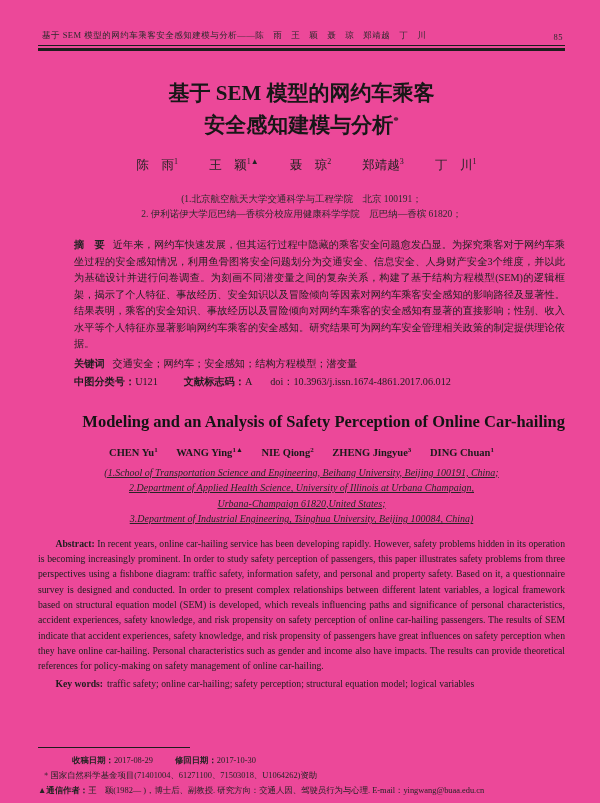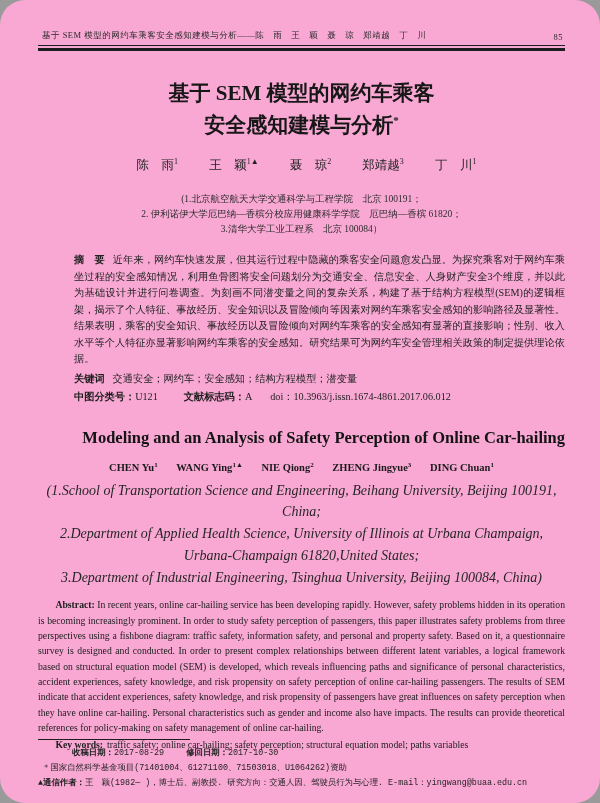--- a/index.html
+++ b/index.html
@@ -1,26 +1,25 @@
 <!DOCTYPE html>
 <html><head>
 <meta charset="utf-8">
 <style>
   html,body{margin:0;padding:0;background:#9a9a9a;}
   .page{
     position:relative;
     width:600px;height:803px;
     margin:0 auto;
-    background:#f9a8d4;
+    background:#ec4899;
     color:#1d1d1d;
     overflow:hidden;
     font-family:"Liberation Serif","DejaVu Serif",serif;
     box-sizing:border-box;
     padding:30px 35px 0 38px;
-    border-radius:25px;
   }
   
   .running-head{
     display:flex;justify-content:space-between;align-items:flex-end;
     font-size:8.5px;letter-spacing:.5px;color:#2a2a2a;
     padding:0 2px 3px 4px;
   }
   .rule{background:#1d1d1d;}
   .rule.thin{height:1px;margin:0 0 2px 0;}
   .rule.thick{height:2.5px;}
@@ -56,32 +55,32 @@
   .class-line .gap2{display:inline-block;width:18px;}
   
   .title-en{
     margin:20px 0 0 0;text-align:right;
     font-size:16.5px;font-weight:bold;line-height:1.5;color:#141414;
   }
   .authors-en{margin-top:10px;text-align:center;font-size:10.5px;font-weight:bold;color:#1a1a1a;}
   .authors-en .au{margin:0 8px;white-space:nowrap;}
   .authors-en sup{font-size:7px;}
   .affils-en{
-    margin-top:7px;text-align:center;font-size:14px;font-style:italic;
-    line-height:1.55;color:#262626;
+    margin-top:7px;text-align:center;font-size:10px;font-style:italic;
+    line-height:1.55;color:#262626;text-decoration:underline;
   }
   .abstract-en{
     margin:9px 0 0 0;font-size:9.7px;line-height:1.58;text-align:justify;color:#202020;
     text-indent:1.8em;
   }
   .abstract-en b{font-weight:bold;font-style:normal;}
   .keywords-en{margin:2px 0 0 0;font-size:9.7px;line-height:1.55;text-indent:1.8em;}
   .keywords-en b{font-weight:bold;margin-right:4px;}
   
-  .footnotes{position:absolute;left:38px;right:35px;bottom:12px;font-family:Liberation Mono, monospace;}
+  .footnotes{position:absolute;left:38px;right:35px;bottom:4px;}
   .foot-rule{width:152px;height:1.5px;background:#1d1d1d;margin-bottom:6px;}
   .fn{font-size:8.4px;line-height:1.78;color:#242424;}
   .fn b{font-weight:bold;}
   .fn.dates{padding-left:34px;}
   .fn.fund{padding-left:4px;}
   .fn.first{padding-left:12px;}
   .fn.corr{padding-left:0;}
   .sp{display:inline-block;width:22px;}
 </style>
 </head>
@@ -105,21 +104,20 @@
     <span class="au"><span>陈　雨</span><sup>1</sup></span>
     <span class="au"><span>王　颖</span><sup>1▲</sup></span>
     <span class="au"><span>聂　琼</span><sup>2</sup></span>
     <span class="au"><span>郑靖越</span><sup>3</sup></span>
     <span class="au"><span>丁　川</span><sup>1</sup></span>
   </div>
 
   <div class="affils-cn">
     <div>(1.北京航空航天大学交通科学与工程学院　北京 100191；</div>
     <div>2. 伊利诺伊大学厄巴纳—香槟分校应用健康科学学院　厄巴纳—香槟 61820；</div>
-    <div>3.清华大学工业工程系　北京 100084）</div>
   </div>
 
   <div class="abs-block">
     <p class="abstract-cn">
       <b class="lbl">摘　要</b><span>近年来，网约车快速发展，但其运行过程中隐藏的乘客安全问题愈发凸显。为探究乘客对于网约车乘坐过程的安全感知情况，利用鱼骨图将安全问题划分为交通安全、信息安全、人身财产安全3个维度，并以此为基础设计并进行问卷调查。为刻画不同潜变量之间的复杂关系，构建了基于结构方程模型(SEM)的逻辑框架，揭示了个人特征、事故经历、安全知识以及冒险倾向等因素对网约车乘客安全感知的影响路径及显著性。结果表明，乘客的安全知识、事故经历以及冒险倾向对网约车乘客的安全感知有显著的直接影响；性别、收入水平等个人特征亦显著影响网约车乘客的安全感知。研究结果可为网约车安全管理相关政策的制定提供理论依据。</span>
     </p>
     <p class="keywords-cn">
       <b class="lbl">关键词</b><span>交通安全；网约车；安全感知；结构方程模型；潜变量</span>
     </p>
     <p class="class-line">
@@ -143,21 +141,21 @@
     <div>(1.School of Transportation Science and Engineering, Beihang University, Beijing 100191, China;</div>
     <div>2.Department of Applied Health Science, University of Illinois at Urbana Champaign,</div>
     <div>Urbana-Champaign 61820,United States;</div>
     <div>3.Department of Industrial Engineering, Tsinghua University, Beijing 100084, China)</div>
   </div>
 
   <p class="abstract-en">
     <b>Abstract:</b> <span>In recent years, online car-hailing service has been developing rapidly. However, safety problems hidden in its operation is becoming increasingly prominent. In order to study safety perception of passengers, this paper illustrates safety problems from three perspectives using a fishbone diagram: traffic safety, information safety, and personal and property safety. Based on it, a questionnaire survey is designed and conducted. In order to present complex relationships between different latent variables, a logical framework based on structural equation model (SEM) is developed, which reveals influencing paths and significance of personal characteristics, accident experiences, safety knowledge, and risk propensity on safety perception of online car-hailing passengers. The results of SEM indicate that accident experiences, safety knowledge, and risk propensity of passengers have great influences on safety perception when they have online car-hailing. Personal characteristics such as gender and income also have impacts. The results can provide theoretical references for policy-making on safety management of online car-hailing.</span>
   </p>
   <p class="keywords-en">
-    <b>Key words:</b><span>traffic safety; online car-hailing; safety perception; structural equation model; paths variables</span>
+    <b>Key words:</b><span>traffic safety; online car-hailing; safety perception; structural equation model; logical variables</span>
   </p>
 
   <footer class="footnotes">
     <div class="foot-rule"></div>
     <div class="fn dates">
       <b>收稿日期：</b><span>2017-08-29</span><span class="sp"></span><b>修回日期：</b><span>2017-10-30</span>
     </div>
     <div class="fn fund">＊国家自然科学基金项目(71401004、61271100、71503018、U1064262)资助</div>
     <div class="fn corr">
       <b>▲通信作者：</b><span>王　颖(1982— )，博士后、副教授. 研究方向：交通人因、驾驶员行为与心理. E-mail：yingwang@buaa.edu.cn</span>

